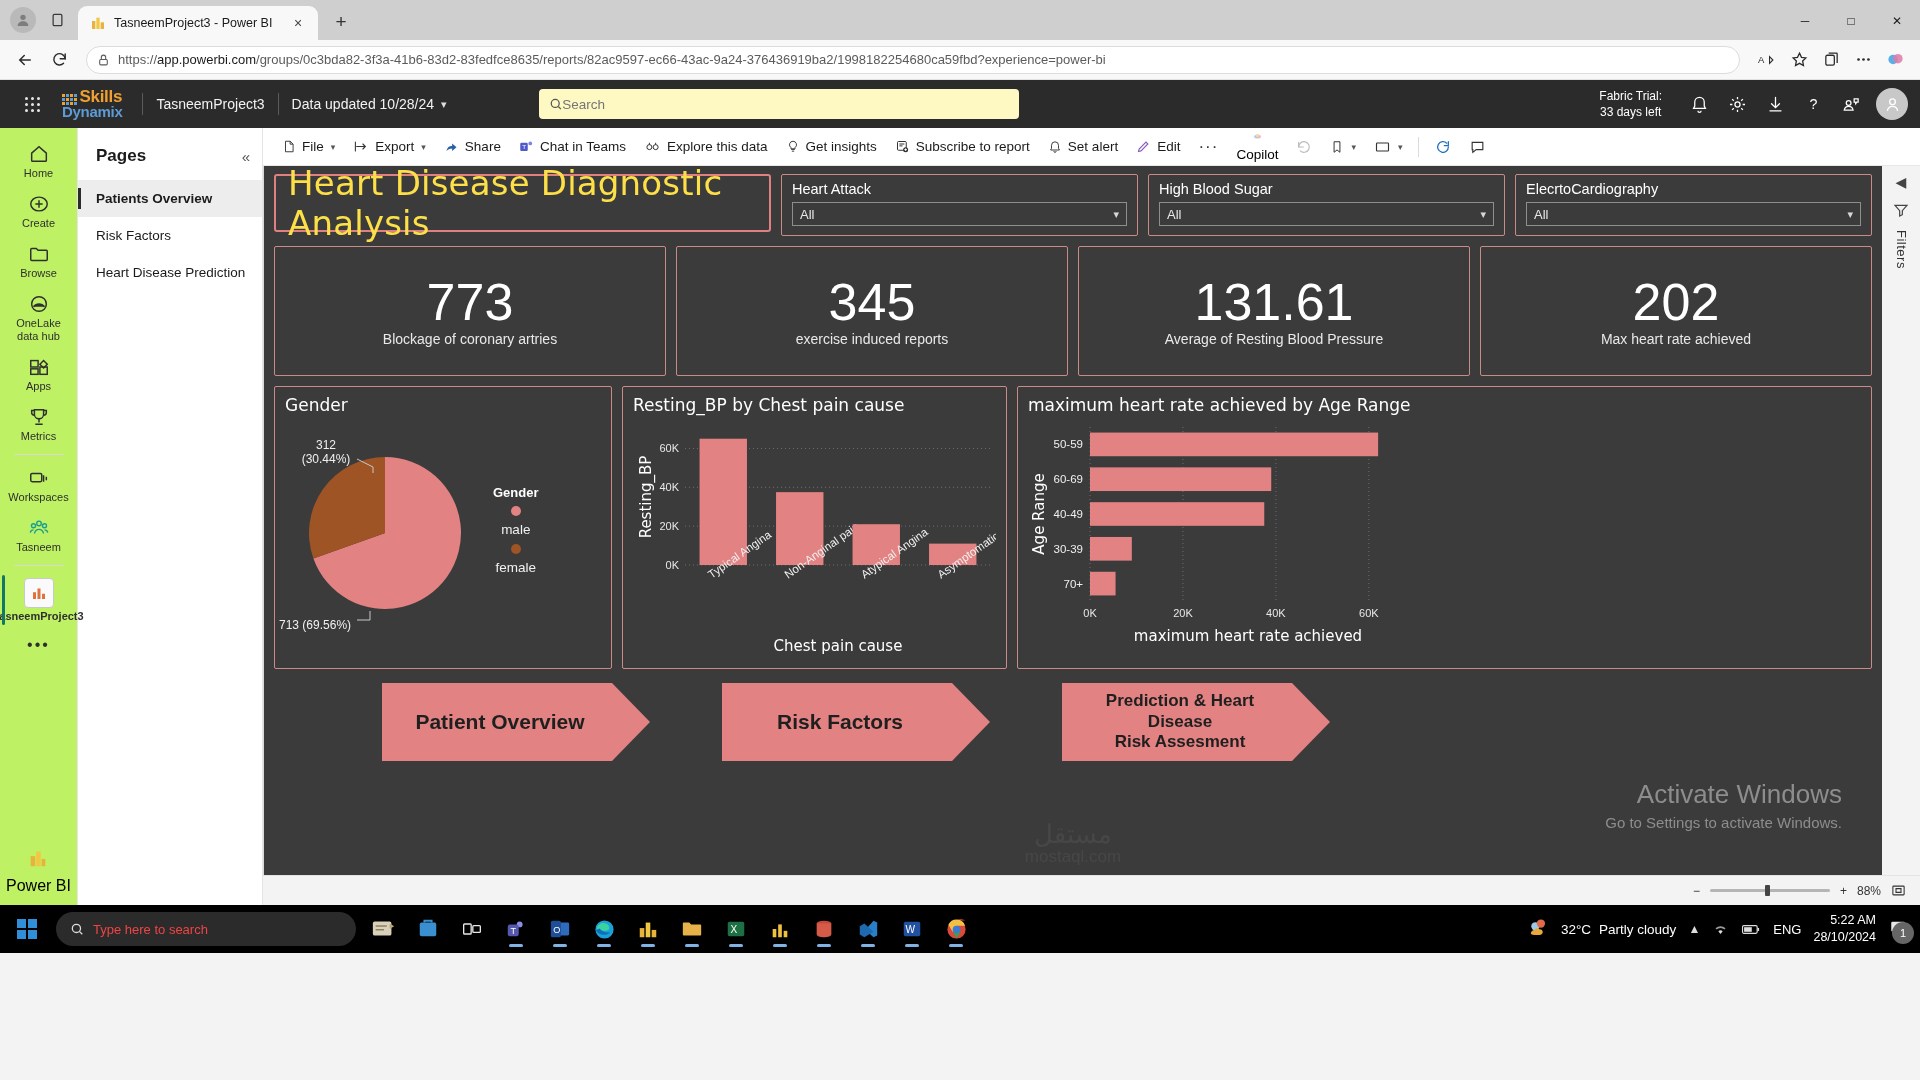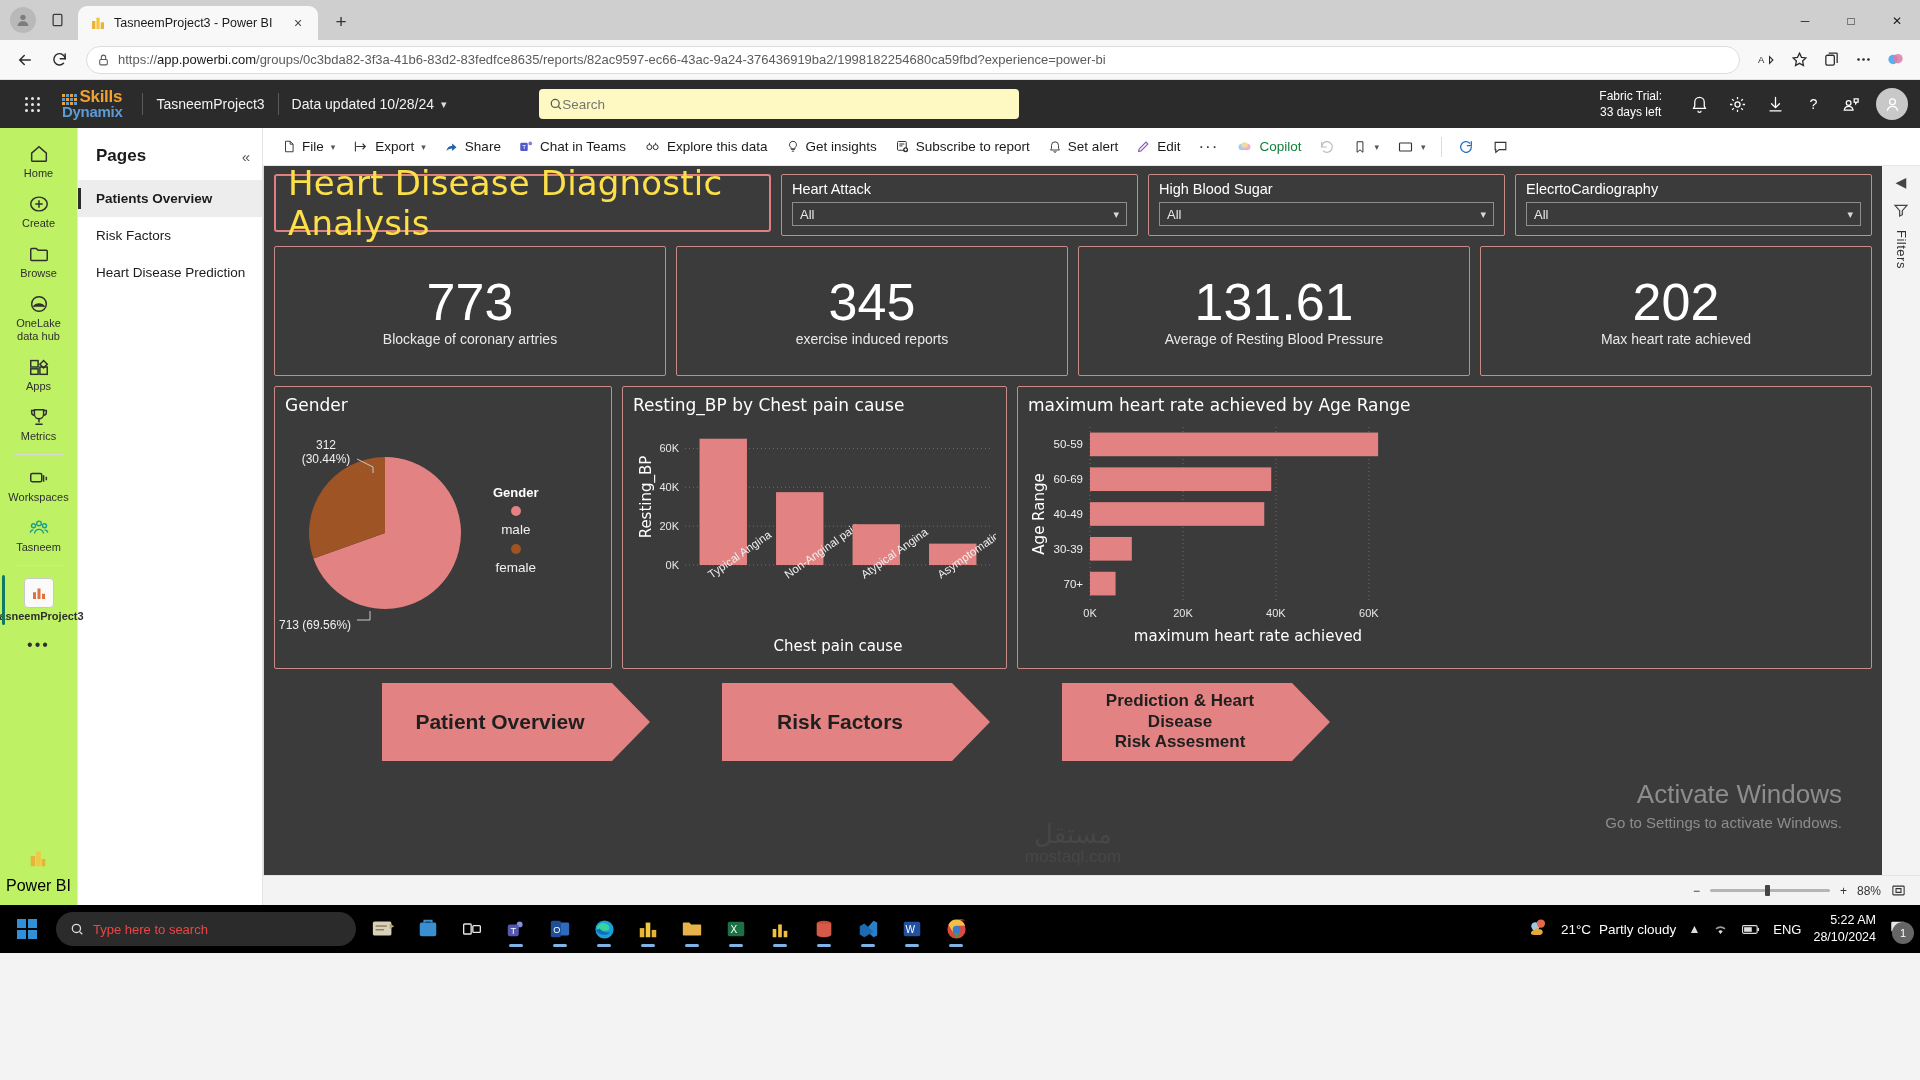--- a/index.html
+++ b/index.html
@@ -161,21 +161,21 @@
   
   .report-col { flex: 1; display: flex; flex-direction: column; min-width: 0; }
   .report-toolbar {
     height: 38px; background: #fff; display: flex; align-items: center;
     gap: 0; padding: 0 10px; border-bottom: 1px solid #e8e8e8;
   }
   .tb-item {
     display: flex; align-items: center; gap: 6px; padding: 0 9px; height: 30px;
     font-size: 13.5px; color: #1b1b1b; white-space: nowrap; border-radius: 3px;
   }
-  .tb-item.dim { color: #15803d; }
+  .tb-item.dim { color: #000000; flex-direction: column; }
   .tb-caret { font-size: 9px; color: #555; margin-left: 1px; }
   .tb-sep { width: 1px; height: 20px; background: #dcdcdc; margin: 0 7px; }
 
   .canvas-wrap { flex: 1; background: #f3f3f3; display:flex; min-height:0; }
   .canvas {
     flex: 1; background: #3b3b3b; margin: 0; position: relative; overflow: hidden;
     border-left: 1px solid #d9d9d9;
   }
   .filters-strip {
     width: 38px; background: #f3f3f3; display:flex; flex-direction: column;
@@ -984,21 +984,21 @@
       </svg>
   </div>
 
   <div class="tray">
     <div class="weather">
       <svg width="26" height="22" viewBox="0 0 28 24">
         <circle cx="9" cy="9" r="4.5" fill="#9cc9e8"></circle>
         <circle cx="15" cy="6" r="4.5" fill="#e06b4a"></circle>
         <path d="M4 17c0-2.5 2-4 4.2-4 .8-2 3.6-2.4 5 -.6 2.2-.3 3.8 1.2 3.8 3 0 1.8-1.5 3.1-3.4 3.1H7.6C5.7 18.5 4 18 4 17z" fill="#e8a83a"></path>
       </svg>
-      <span>21°C</span>
+      <span>32°C</span>
       <span>Partly cloudy</span>
     </div>
     <span style="font-size:12px;color:#ddd;">▲</span>
     <svg width="17" height="15" viewBox="0 0 24 24" fill="#ddd">
         <path d="M12 19l3.5-4.2a5 5 0 0 0-7 0z"></path>
         <path d="M4 10a12 12 0 0 1 16 0l-1.6 1.9a9.5 9.5 0 0 0-12.8 0z" opacity=".7"></path>
       </svg>
     <svg width="20" height="15" viewBox="0 0 26 16" fill="none" stroke="#ddd" stroke-width="1.5">
         <rect x="2" y="3" width="19" height="10" rx="1.6"></rect>
         <rect x="4" y="5" width="10" height="6" fill="#ddd" stroke="none"></rect>

